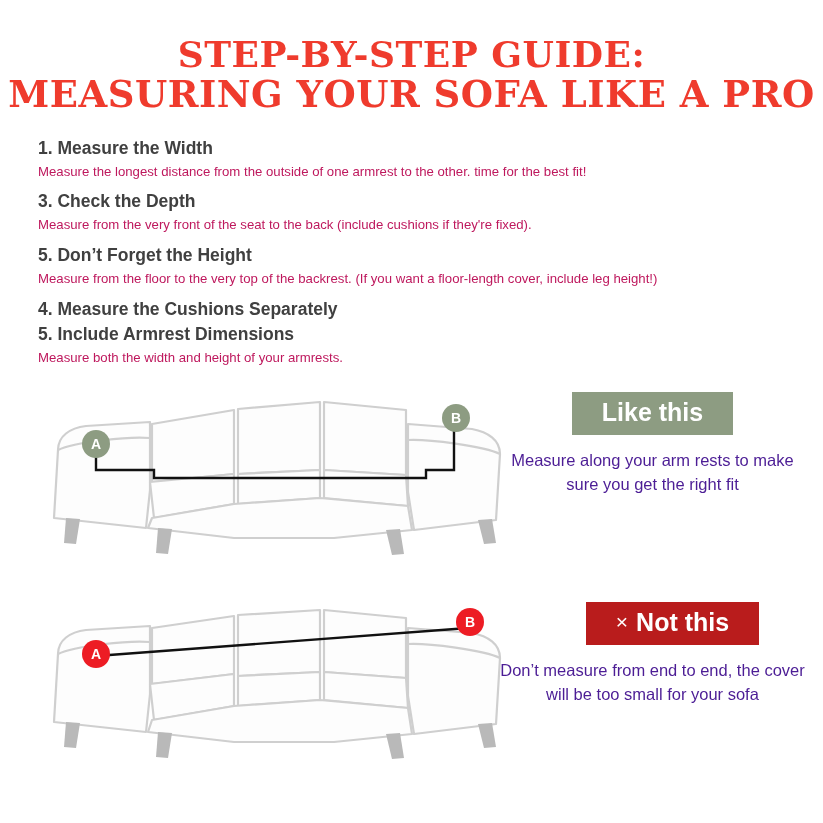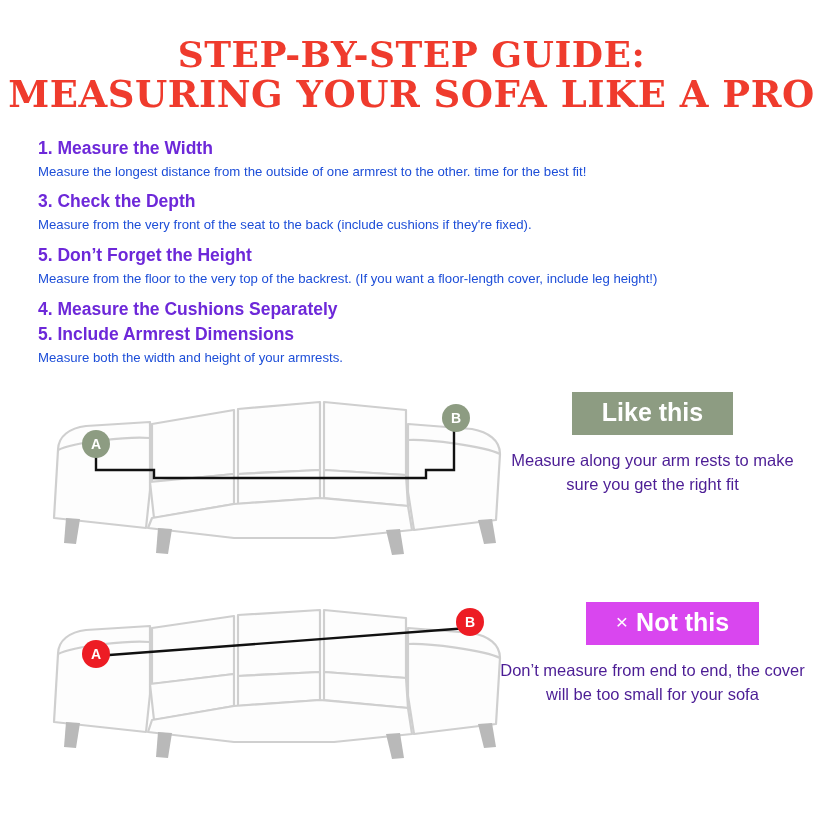--- a/index.html
+++ b/index.html
@@ -37,28 +37,28 @@
   .title-line1 { font-size: 36px; }
   .title-line2 { font-size: 37px; }
 
   
   .steps {
     margin-top: 22px;
     padding: 0 38px;
   }
   .step { margin-bottom: 2px; }
   .step-head {
-    color: #6d28d9;
+    color: #404040;
     font-size: 17.5px;
     font-weight: bold;
     margin: 0 0 3px 0;
     line-height: 1.25;
   }
   .step-body {
-    color: #1d4ed8;
+    color: #be185d;
     font-size: 13.2px;
     line-height: 1.35;
     margin: 0 0 11px 0;
   }
 
   
   .figures {
     position: relative;
     margin-top: 12px;
     display: flex;
@@ -84,21 +84,21 @@
   .badge {
     display: inline-block;
     color: #ffffff;
     font-size: 25px;
     font-weight: bold;
     padding: 7px 30px 9px 30px;
     border-radius: 0;
     line-height: 1.08;
   }
   .badge-good { background: #8d9c82; }
-  .badge-bad  { background: #d946ef; margin-left: 40px; }
+  .badge-bad  { background: #b91c1c; margin-left: 40px; }
   .badge-bad .x-mark {
     font-size: 21px;
     font-weight: normal;
     margin-right: 8px;
     position: relative;
     top: -2px;
   }
   .caption {
     margin-top: 14px;
     color: #4c1d95;

